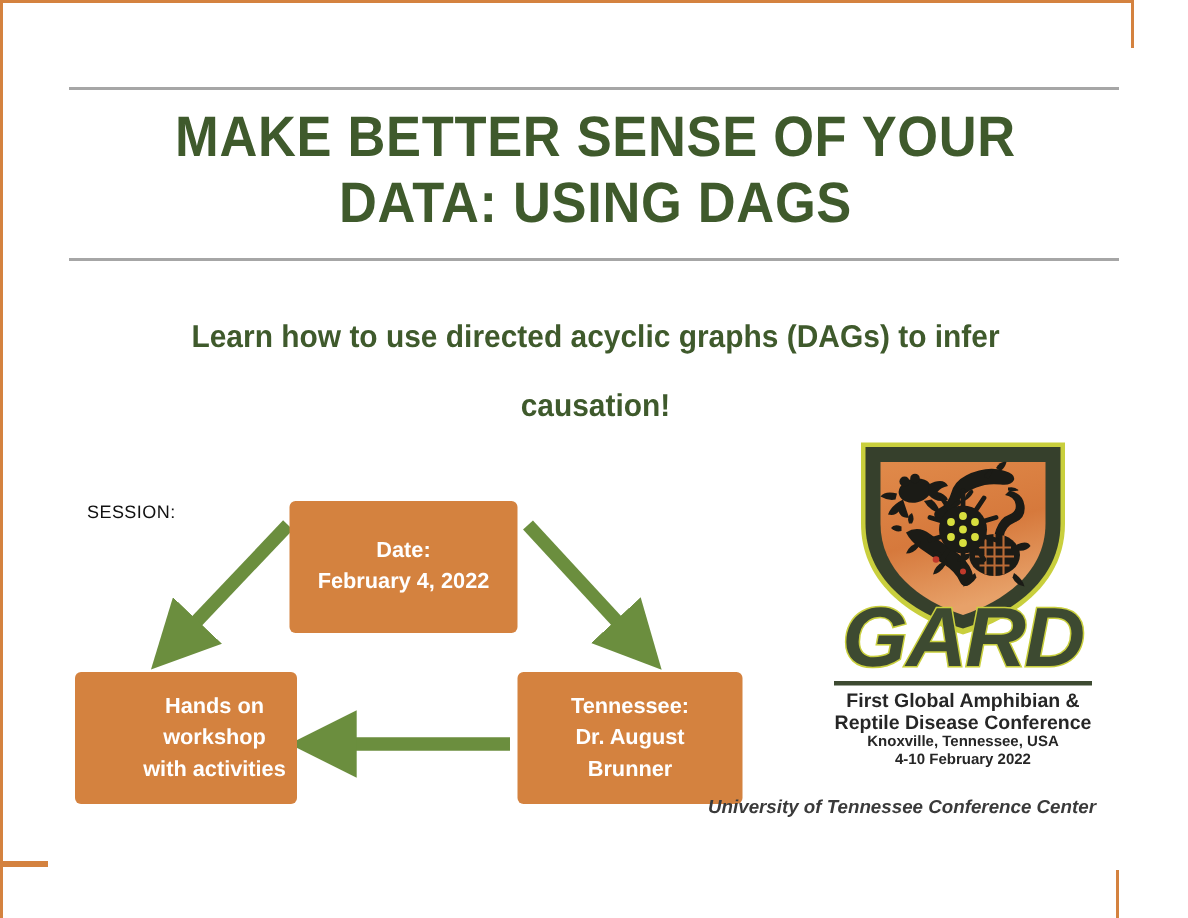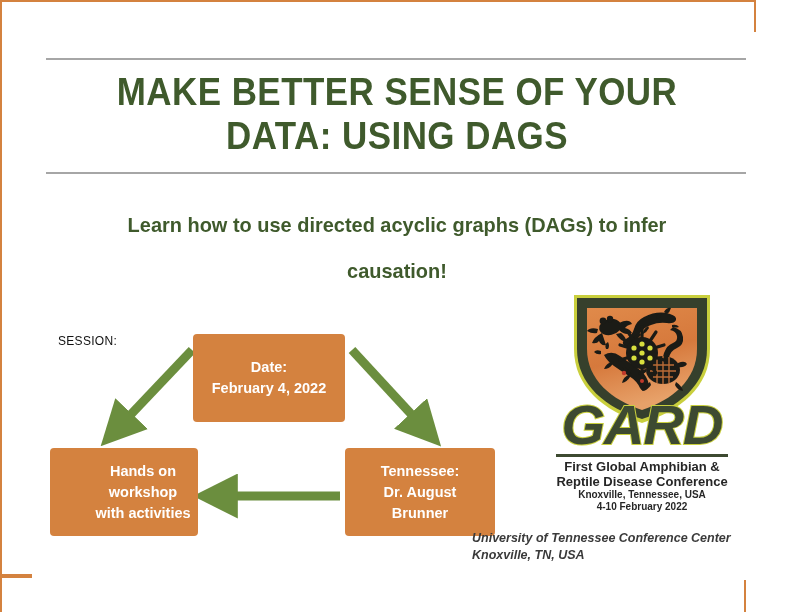--- a/index.html
+++ b/index.html
@@ -232,17 +232,16 @@
         <div id="gard-underline"></div>
         <div class="logo-line1">First Global Amphibian &amp;</div>
         <div class="logo-line1">Reptile Disease Conference</div>
         <div class="logo-line2">Knoxville, Tennessee, USA</div>
         <div class="logo-line2">4-10 February 2022</div>
       </div>
     </div>
 
     <div id="venue">
       <div>University of Tennessee Conference Center</div>
-      <div>Knoxville, TN, USA</div>
     </div>
 
   </div>
 </div>
 
 </body></html>

